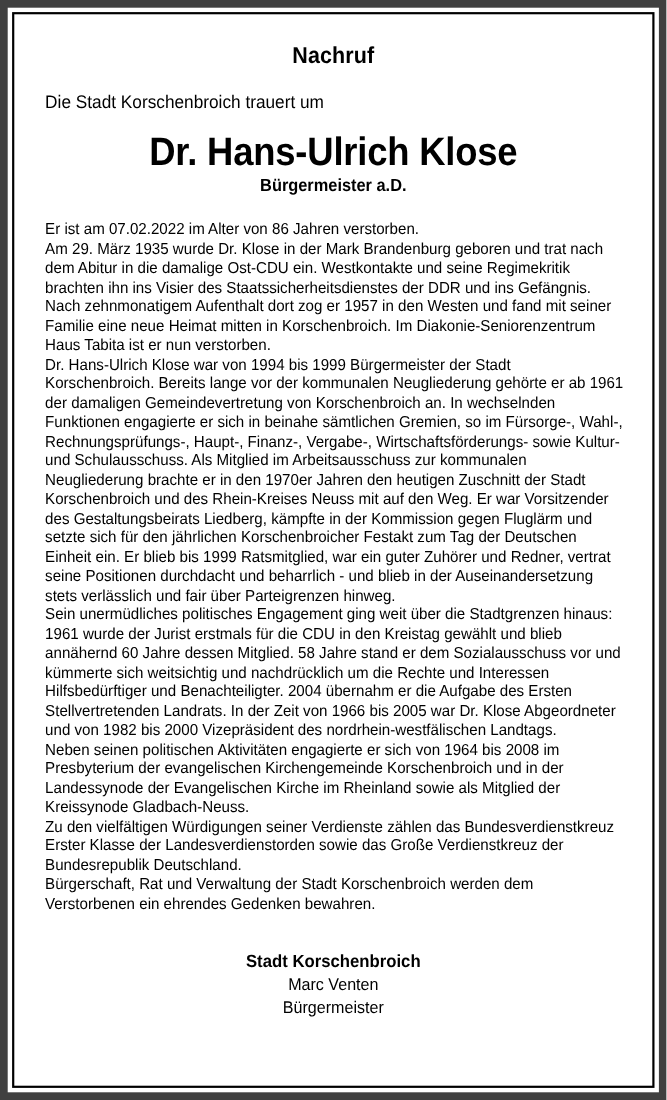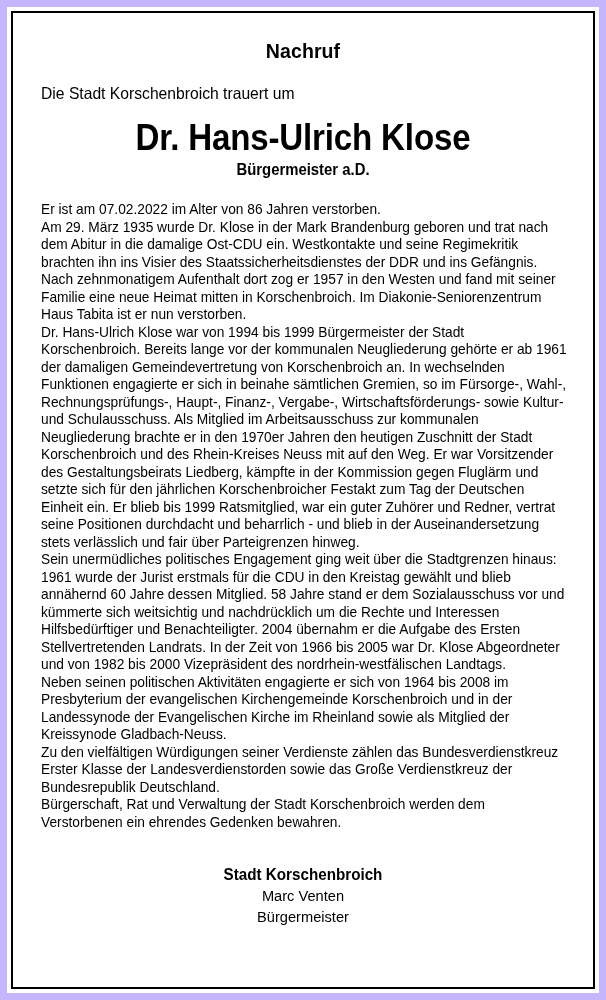--- a/index.html
+++ b/index.html
@@ -13,21 +13,21 @@
     font-family: "Liberation Sans", "DejaVu Sans", sans-serif;
     color: #000000;
     overflow: hidden;
   }
 
   
   .obituary-frame {
     box-sizing: border-box;
     width: 606px;
     height: 1000px;
-    border: 7px solid #c4b5fd;
+    border: 7px solid #404040;
     background: #ffffff;
     padding: 4px;
   }
 
   
   .obituary-inner {
     box-sizing: border-box;
     width: 100%;
     height: 100%;
     border: 2px solid #000000;

